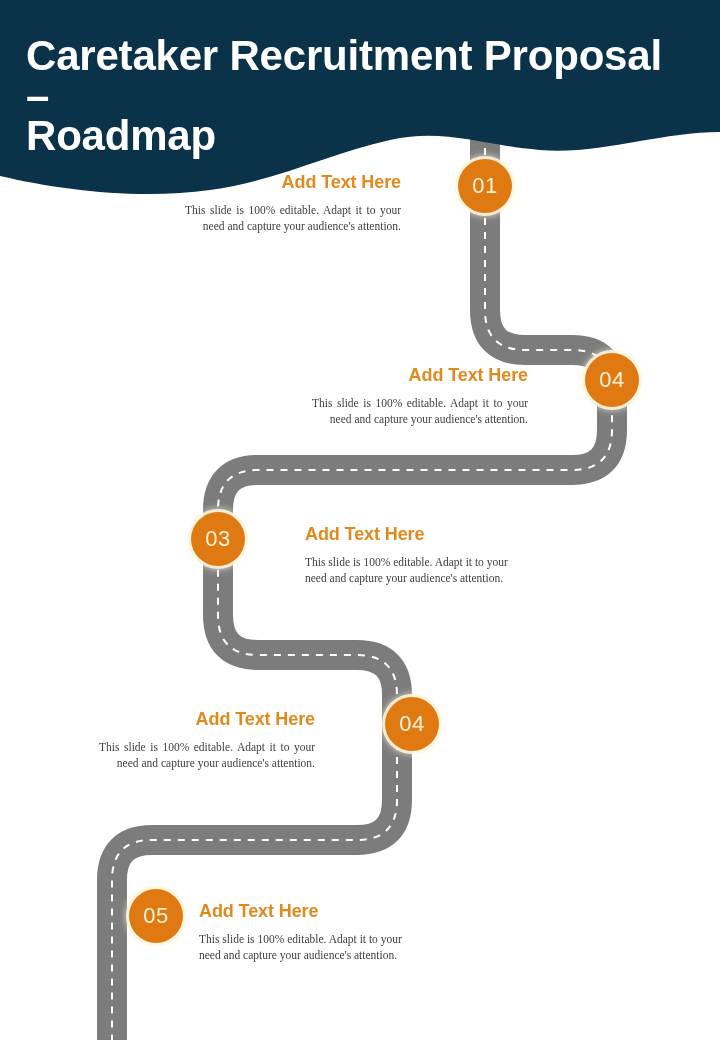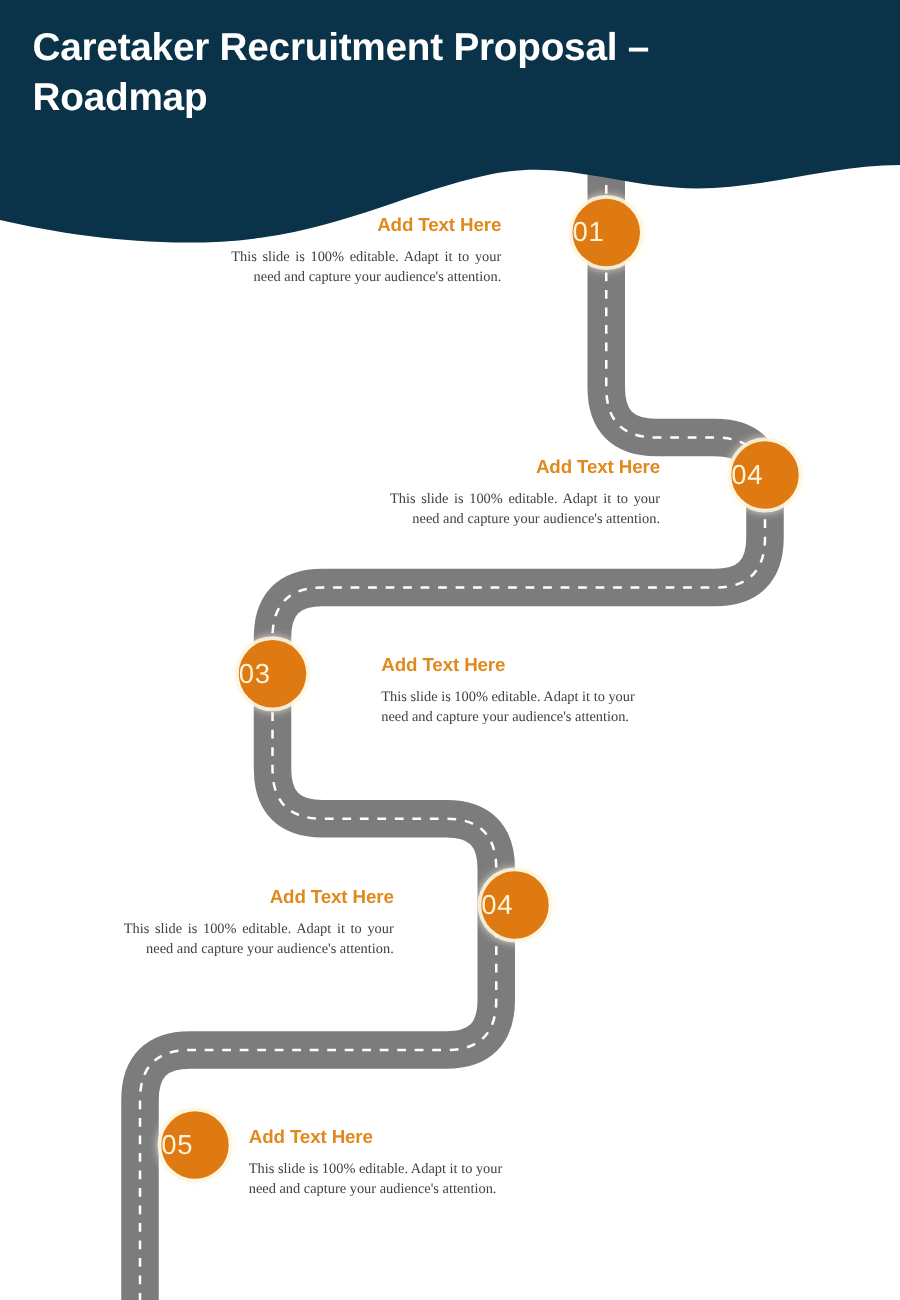--- a/index.html
+++ b/index.html
@@ -25,26 +25,26 @@
     top: 0;
     width: 720px;
     height: 200px;
     z-index: 1;
   }
   #header-band svg { display: block; }
 
   #page-title {
     position: absolute;
     left: 26px;
-    top: 18px;
+    top: 36px;
     width: 660px;
     z-index: 3;
     color: #ffffff;
     font-family: "Liberation Sans", sans-serif;
-    font-size: 31px;
+    font-size: 42px;
     font-weight: bold;
     line-height: 40px;
     letter-spacing: -0.2px;
     white-space: pre-line;
   }
 
   
   #road-layer {
     position: absolute;
     left: 0;
@@ -62,35 +62,35 @@
     height: 54px;
     border-radius: 50%;
     background: #DF7A12;
     box-shadow: 0 0 0 3px rgba(253,245,220,0.85), 0 0 7px 3px rgba(255,250,235,0.75);
     color: #FDF3D8;
     font-family: "Liberation Sans", sans-serif;
     font-size: 22px;
     font-weight: normal;
     display: flex;
     align-items: center;
-    justify-content: flex-start;
+    justify-content: center;
     z-index: 4;
     letter-spacing: 0.5px;
   }
 
   
   .step-text {
     position: absolute;
     z-index: 3;
     width: 215px;
   }
   .step-text .step-heading {
     color: #E08A1E;
     font-family: "Liberation Sans", sans-serif;
-    font-size: 15px;
+    font-size: 18px;
     font-weight: bold;
     margin: 0 0 9px 0;
     letter-spacing: -0.1px;
   }
   .step-text .step-body {
     color: #404040;
     font-family: Liberation Serif, serif;
     font-size: 11.5px;
     line-height: 16px;
     margin: 0;

